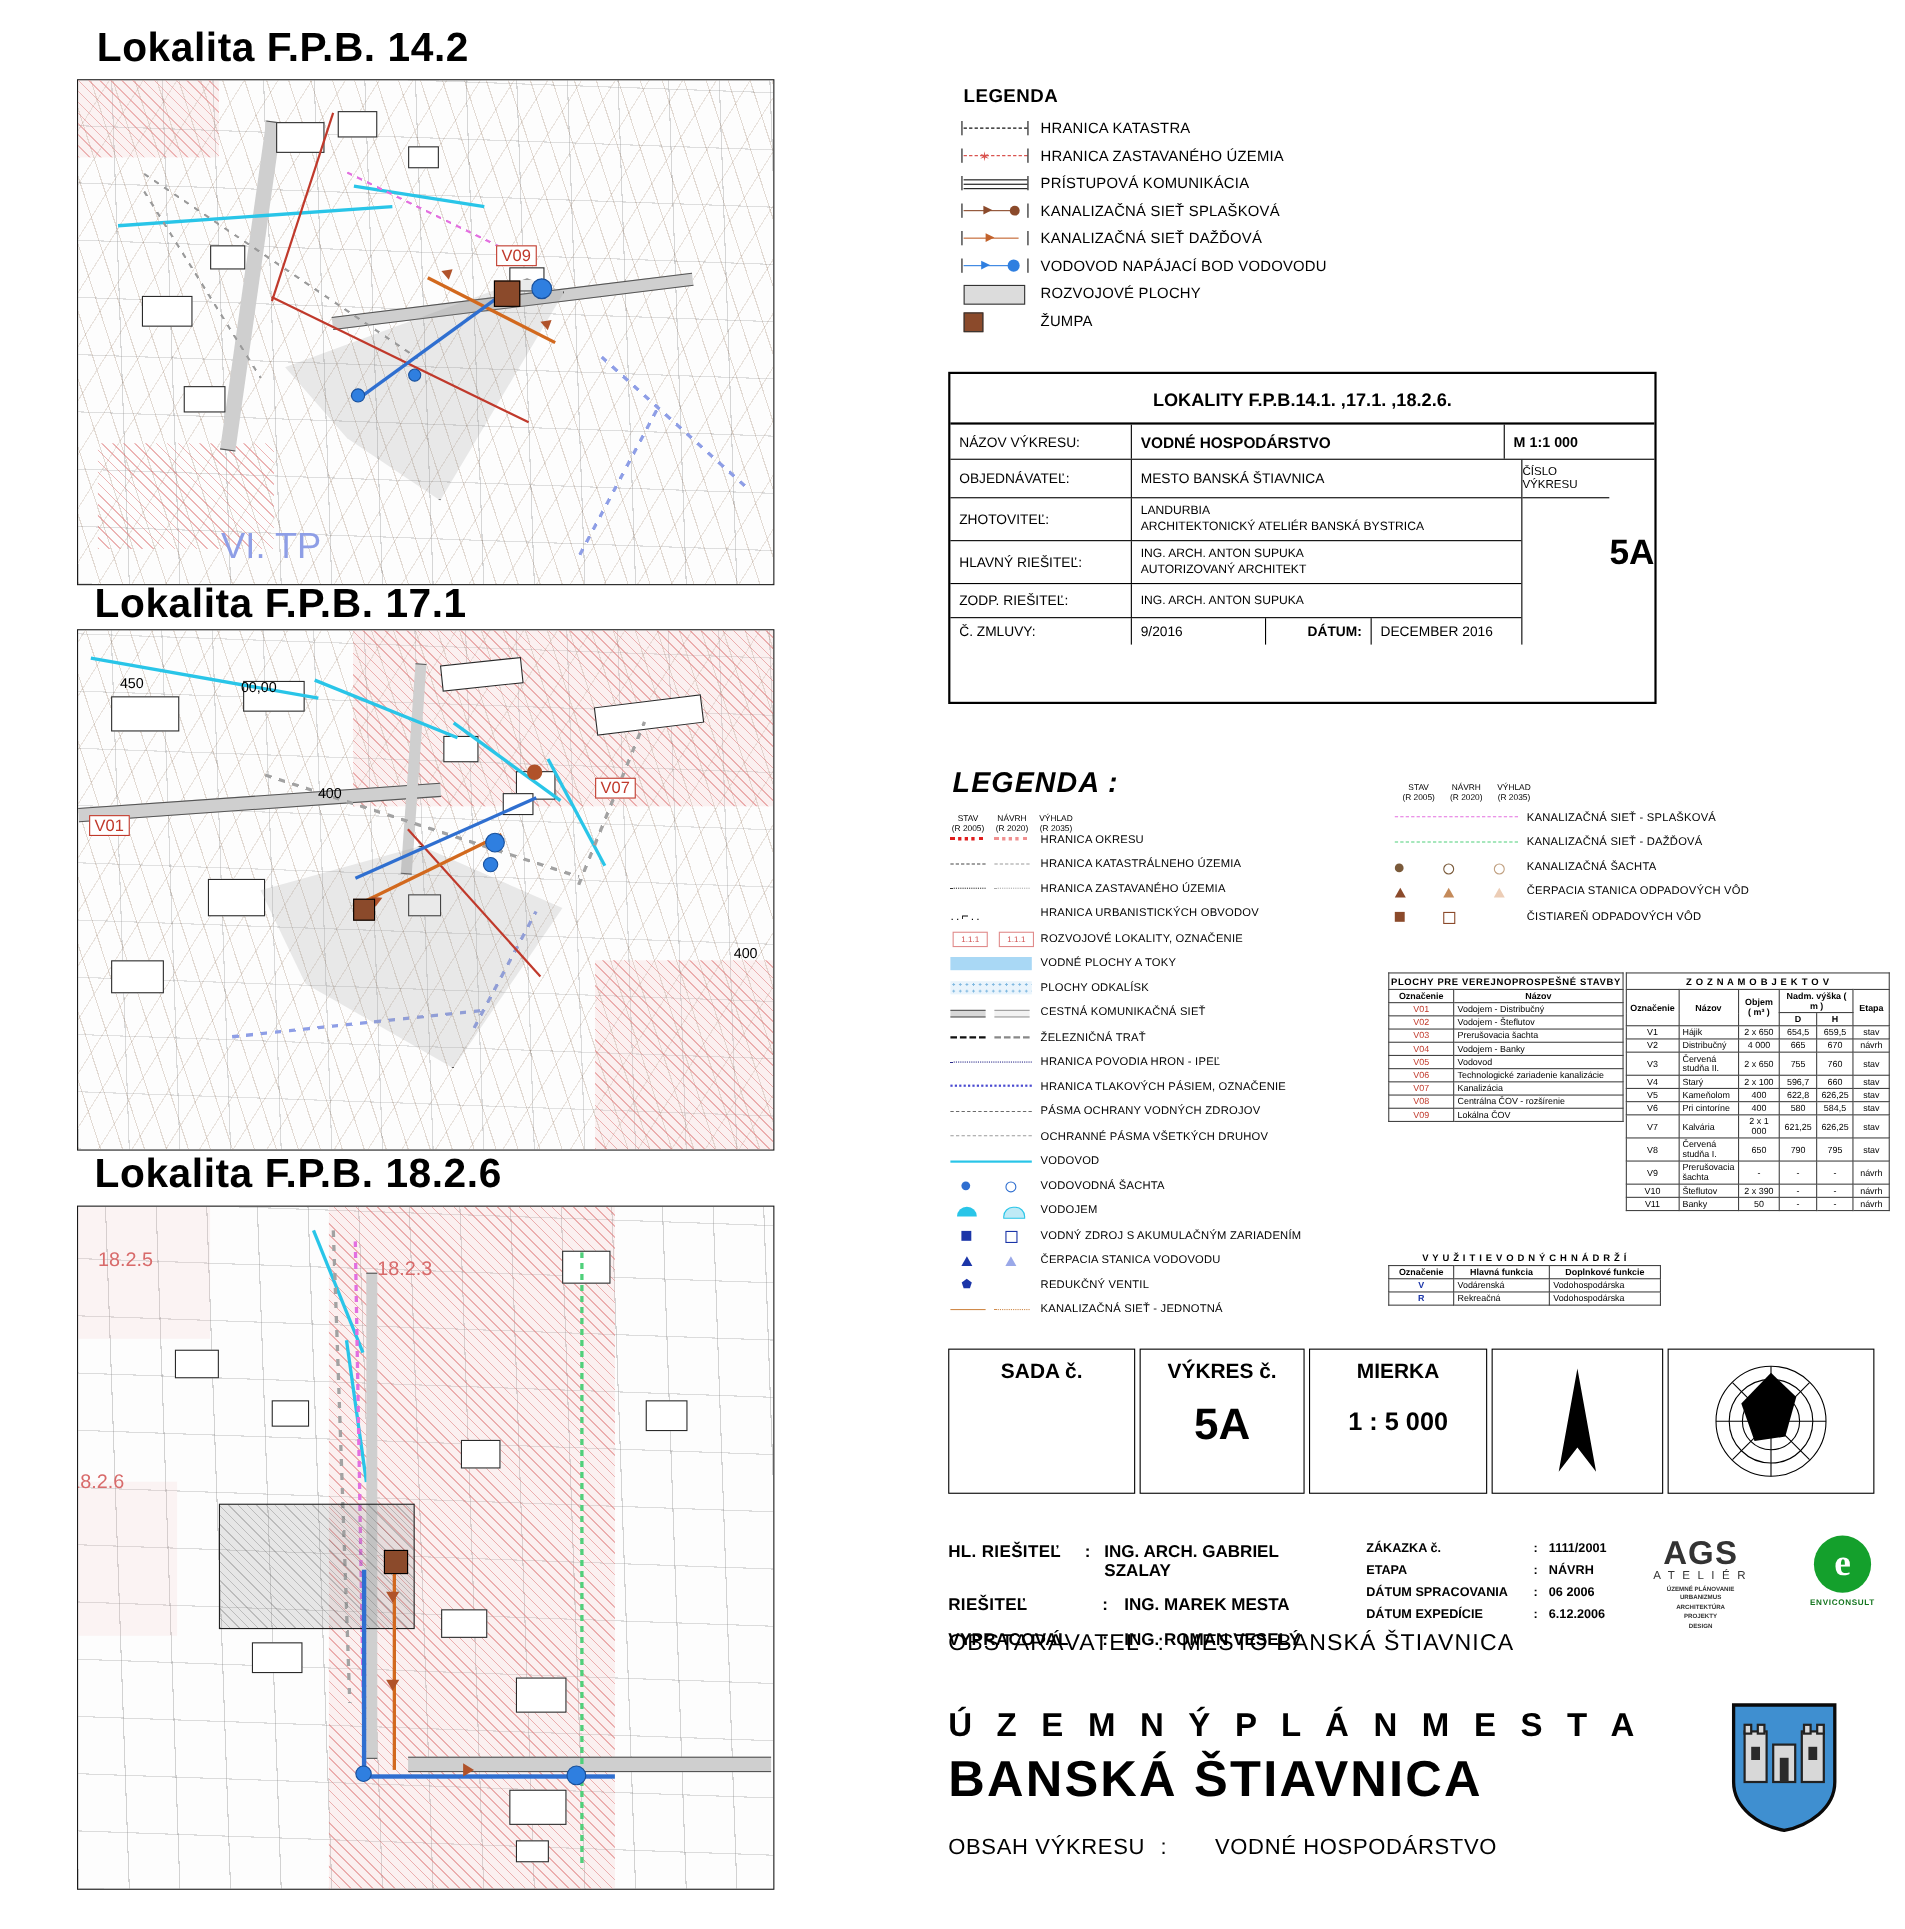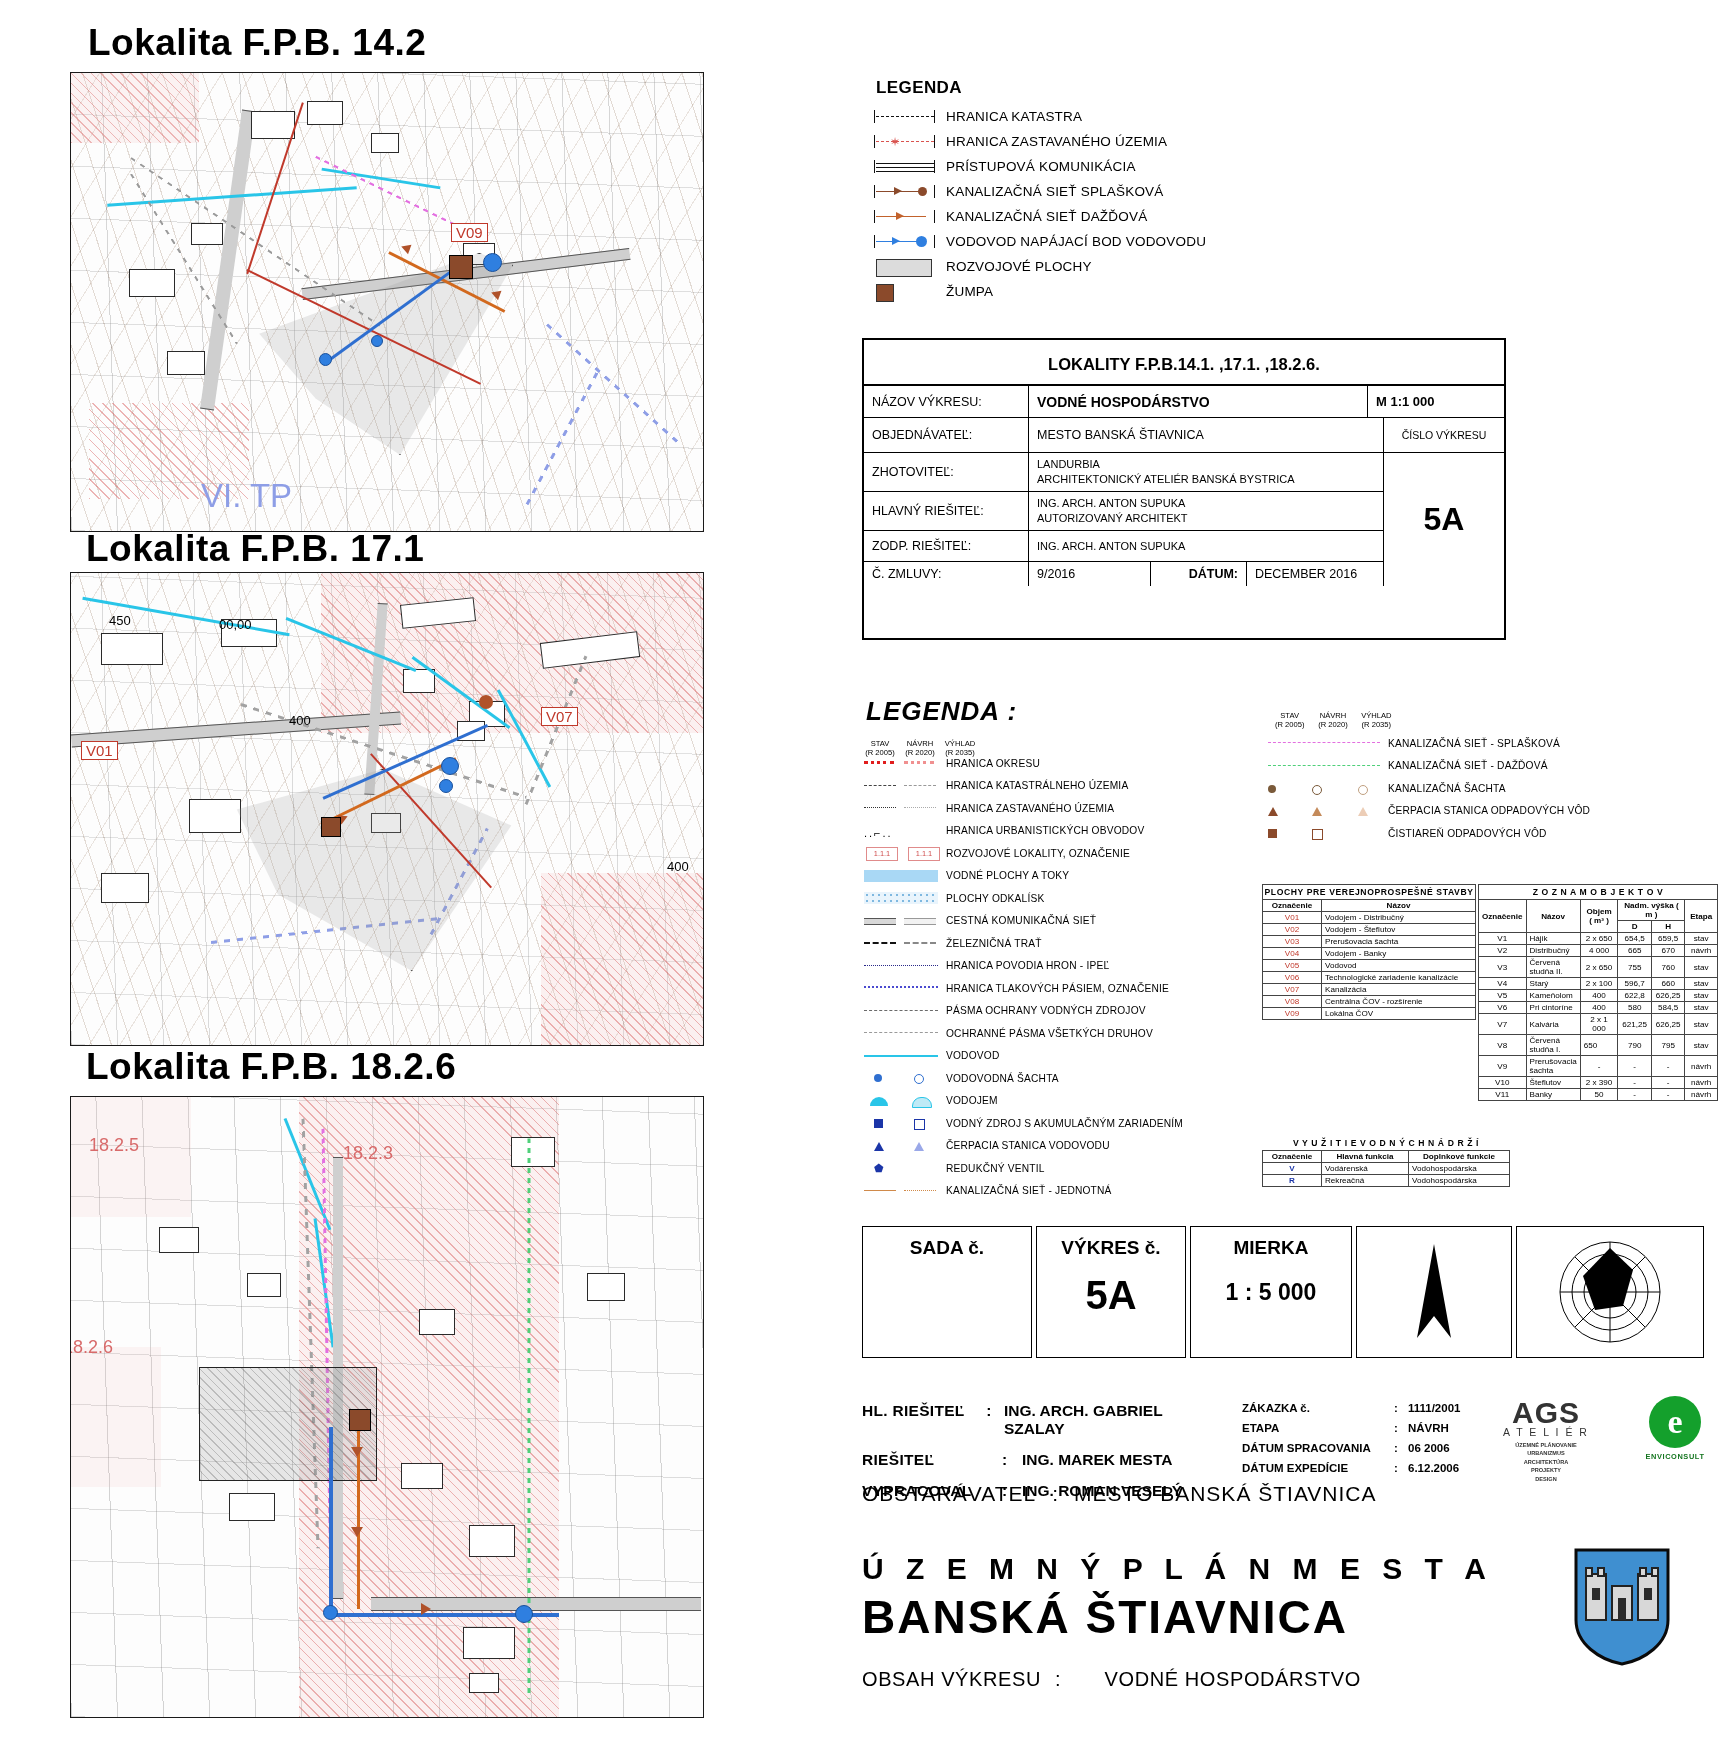--- a/index.html
+++ b/index.html
@@ -362,21 +362,21 @@
         <div class="tb-c" style="width:148px;border-right:1px solid #000;">ZODP. RIEŠITEĽ:</div>
         <div class="tb-c" style="flex:1;font-size:11px;">ING. ARCH. ANTON SUPUKA</div>
       </div>
       <div class="tb-row" style="flex:1;border-bottom:none;">
         <div class="tb-c" style="width:148px;border-right:1px solid #000;">Č. ZMLUVY:</div>
         <div class="tb-c" style="width:105px;border-right:1px solid #000;">9/2016</div>
         <div class="tb-c b" style="flex:1;align-items:flex-end;text-align:right;border-right:1px solid #000;">DÁTUM:</div>
         <div class="tb-c" style="width:120px;">DECEMBER  2016</div>
       </div>
     </div>
-    <div style="width:120px;display:flex;flex-direction:column;">
+    <div style="width:120px;display:flex;flex-direction:row;">
       <div style="height:34px;border-bottom:1px solid #000;display:flex;align-items:center;justify-content:center;font-size:10.5px;">ČÍSLO VÝKRESU</div>
       <div style="flex:1;display:flex;align-items:center;justify-content:center;font-size:32px;font-weight:bold;">5A</div>
     </div>
   </div>
 </div>
 
 <div class="lg2-title" style="position:absolute;left:866px;top:696px;">LEGENDA :</div>
 
 <div style="position:absolute;left:860px;top:740px;display:flex;width:120px;">
   <div class="colhead" style="width:40px;white-space:pre-line;">STAV
@@ -689,21 +689,21 @@
           <td style="text-align: center;">V7</td>
           <td>Kalvária</td>
           <td style="text-align: center;">2 x 1 000</td>
           <td style="text-align: center;">621,25</td>
           <td style="text-align: center;">626,25</td>
           <td style="text-align: center;">stav</td>
         </tr>
         <tr>
           <td style="text-align: center;">V8</td>
           <td>Červená studňa I.</td>
-          <td style="">650</td>
+          <td style="text-align: center;">650</td>
           <td style="text-align: center;">790</td>
           <td style="text-align: center;">795</td>
           <td style="text-align: center;">stav</td>
         </tr>
         <tr>
           <td style="text-align: center;">V9</td>
           <td>Prerušovacia šachta</td>
           <td style="text-align: center;">-</td>
           <td style="text-align: center;">-</td>
           <td style="text-align: center;">-</td>

